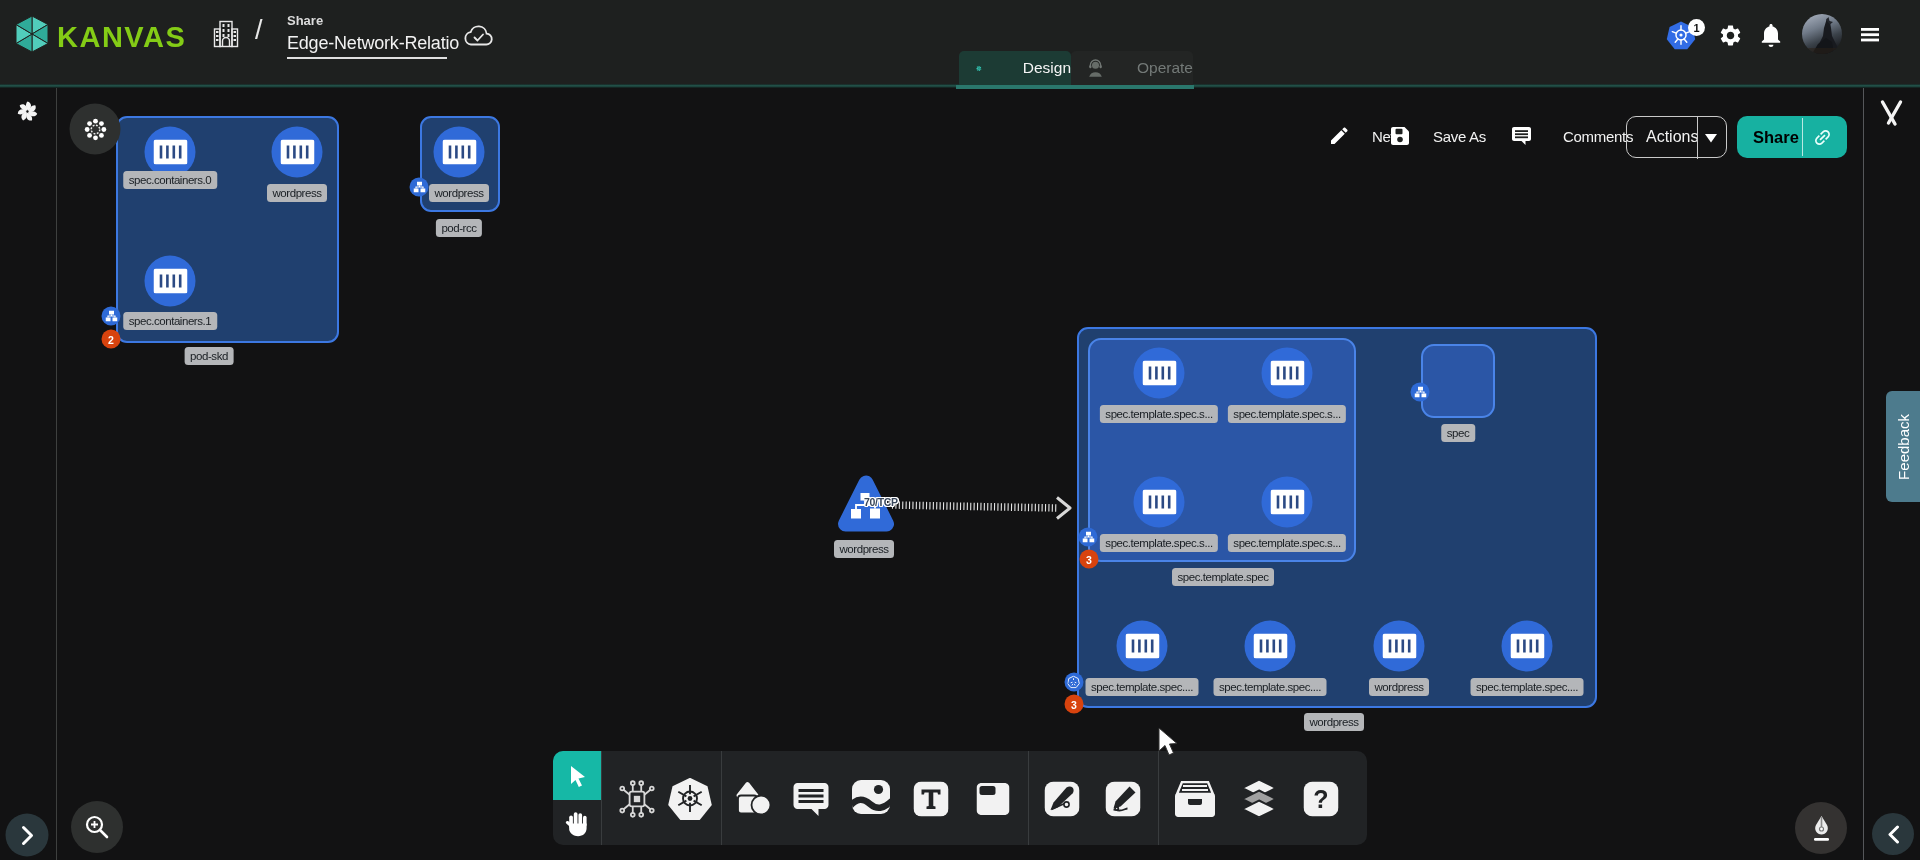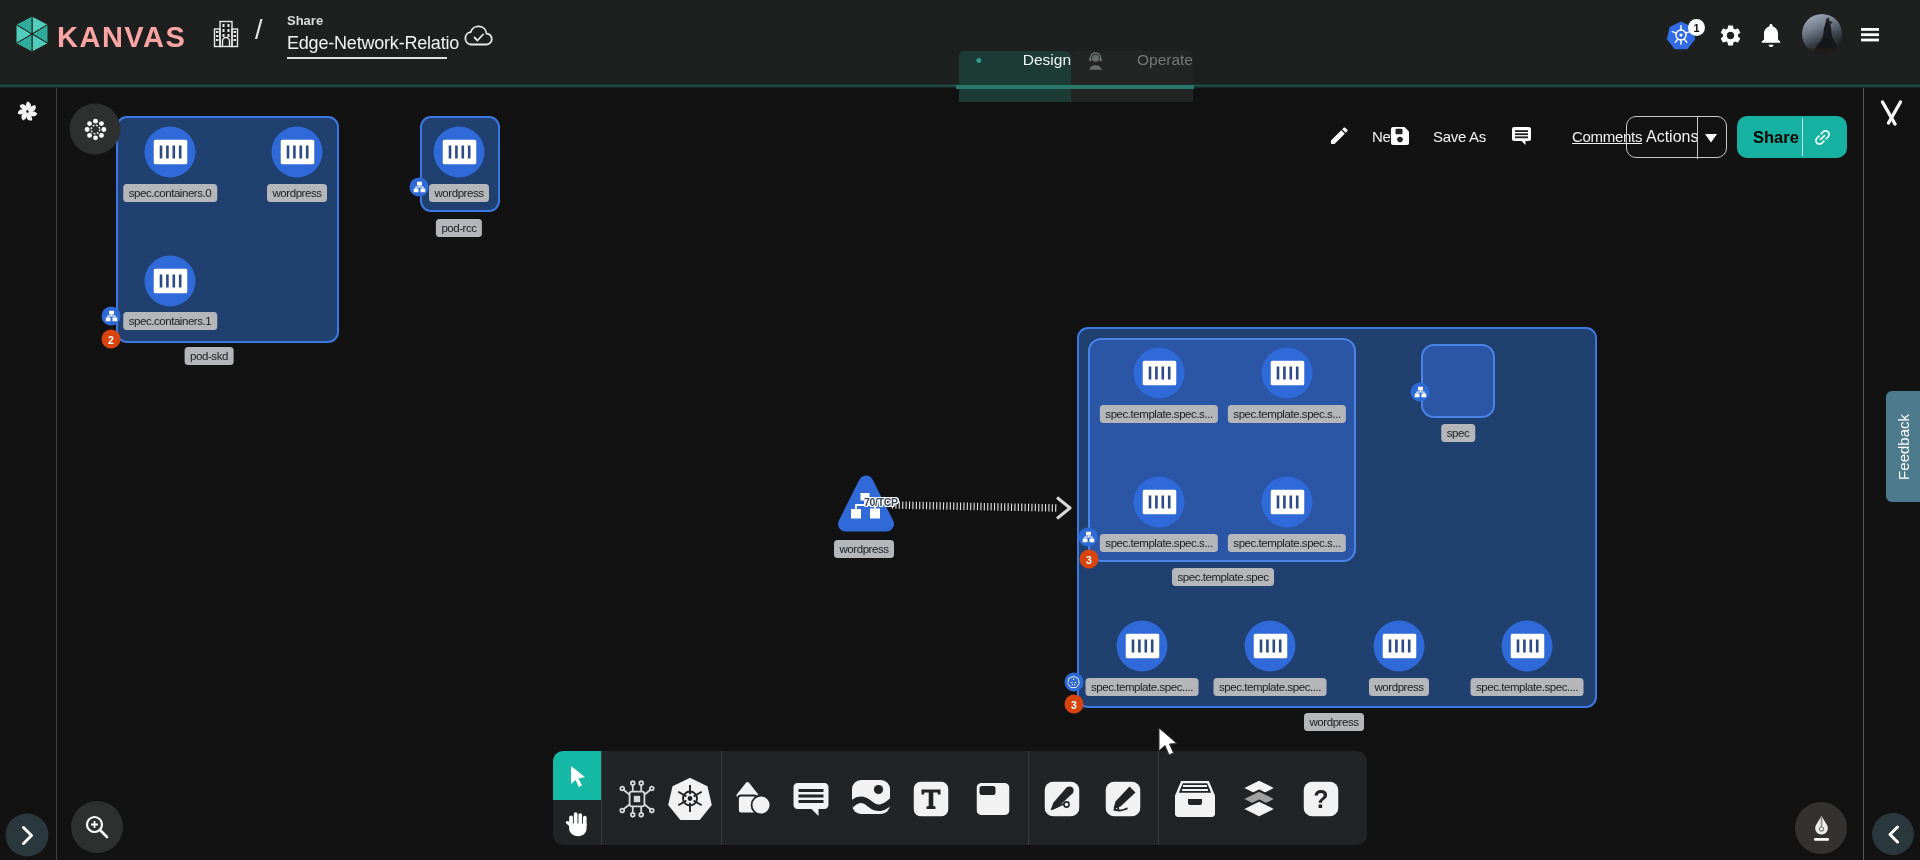--- a/index.html
+++ b/index.html
@@ -2,21 +2,21 @@
 <html><head>
 <meta charset="utf-8">
 <style>
   * { margin:0; padding:0; box-sizing:border-box; }
   html,body { width:1920px; height:860px; overflow:hidden; background:#121213;
     font-family:"Liberation Sans", sans-serif; }
   #app { position:relative; width:1920px; height:860px; }
   #header { position:absolute; left:0; top:0; width:1920px; height:85px; background:#1e201f; }
   #tealline { position:absolute; left:0; top:84px; width:1920px; height:4px; background:linear-gradient(180deg,#16211f 0%,#24584f 45%,#15302b 80%,#121213 100%); z-index:5; }
   .abs { position:absolute; }
-  .tab { position:absolute; top:51px; height:51px; display:flex; align-items:flex-start;
+  .tab { position:absolute; top:51px; height:34px; display:flex; align-items:center;
      border-radius:5px 5px 0 0; font-size:15.5px; z-index:6;gap:32px; }
   #leftdiv { position:absolute; left:56px; top:88px; width:1px; height:772px; background:#3e403f; }
   #rightdiv { position:absolute; left:1863px; top:88px; width:1px; height:772px; background:#55575a; }
   .group { position:absolute; border-radius:11px; }
   .g1 { background:#20406f; border:2.5px solid #3c78e2; }
   .g2 { background:#2b56a6; border:2px solid #4a84e8; border-radius:13px; }
   .node { position:absolute; width:51px; height:51px; border-radius:50%; background:#306ad8;
       display:flex; align-items:center; justify-content:center; transform:translate(-50%,-50%); }
   .chip { position:absolute; transform:translate(-50%,-50%); background:#b4b6b9; color:#181d22;
       font-size:11.5px; letter-spacing:-0.45px; line-height:13px; padding:2.5px 5.5px; border-radius:3.5px; white-space:nowrap; }
@@ -136,21 +136,21 @@
       <svg width="34" height="25">
         <use href="#cont-ico"></use>
       </svg>
     </div>
 <div class="node" style="left:1527px;top:646px;">
       <svg width="34" height="25">
         <use href="#cont-ico"></use>
       </svg>
     </div>
 
-<div class="chip" style="left:170px;top:193px;">spec.containers.0</div>
+<div class="chip" style="left:170px;top:180px;">spec.containers.0</div>
 <div class="chip" style="left:297px;top:193px;">wordpress</div>
 <div class="chip" style="left:170px;top:321px;">spec.containers.1</div>
 <div class="chip" style="left:459px;top:193px;">wordpress</div>
 <div class="chip" style="left:209px;top:356px;">pod-skd</div>
 <div class="chip" style="left:459px;top:228px;">pod-rcc</div>
 <div class="chip" style="left:1159px;top:414px;">spec.template.spec.s...</div>
 <div class="chip" style="left:1287px;top:414px;">spec.template.spec.s...</div>
 <div class="chip" style="left:1159px;top:543px;">spec.template.spec.s...</div>
 <div class="chip" style="left:1287px;top:543px;">spec.template.spec.s...</div>
 <div class="chip" style="left:1223px;top:577px;">spec.template.spec</div>
@@ -197,21 +197,21 @@
   <svg class="abs" style="left:15px;top:15px;" width="34" height="38" viewBox="0 0 34 38">
     <g stroke="#20211f" stroke-width="1">
       <path d="M17 1 L33 9.5 L17 19 Z" fill="#51cdbb"></path>
       <path d="M33 9.5 L33 28.5 L17 19 Z" fill="#2fab99"></path>
       <path d="M33 28.5 L17 37 L17 19 Z" fill="#51cdbb"></path>
       <path d="M17 37 L1 28.5 L17 19 Z" fill="#2fab99"></path>
       <path d="M1 28.5 L1 9.5 L17 19 Z" fill="#51cdbb"></path>
       <path d="M1 9.5 L17 1 L17 19 Z" fill="#2fab99"></path>
     </g>
   </svg>
-  <div class="abs" style="left:57px;top:21px;font-size:29px;font-weight:bold;color:#fca5a5;letter-spacing:1.5px;">KANVAS</div>
+  <div class="abs" style="left:57px;top:21px;font-size:29px;font-weight:bold;color:#84cc16;letter-spacing:1.5px;">KANVAS</div>
 
   <svg class="abs" style="left:213px;top:20px;" width="26" height="28" viewBox="0 0 26 28">
     <g fill="none" stroke="#e8e8e8" stroke-width="1.4">
       <rect x="7" y="1.5" width="12" height="25"></rect>
       <rect x="1.5" y="9" width="5.5" height="17.5"></rect>
       <rect x="19" y="9" width="5.5" height="17.5"></rect>
       <path d="M9.5 27 L9.5 21 A3.5 3.5 0 0 1 16.5 21 L16.5 27"></path>
     </g>
     <g fill="#e8e8e8">
       <rect x="9.5" y="4" width="2" height="3"></rect>
@@ -357,21 +357,21 @@
 </div>
 <div class="toprow" style="left:1511px;">
   <svg width="21" height="20" viewBox="0 0 21 20">
         <path fill="#fff" d="M3 1 L18 1 C19.1 1 20 1.9 20 3 L20 13 C20 14.1 19.1 15 18 15 L14.5 15 L14.5 19 L10.5 15 L3 15 C1.9 15 1 14.1 1 13 L1 3 C1 1.9 1.9 1 3 1Z"></path>
         <g fill="#1e201f">
           <rect x="4" y="4.2" width="13" height="1.8"></rect>
           <rect x="4" y="7.3" width="13" height="1.8"></rect>
           <rect x="4" y="10.4" width="13" height="1.8"></rect>
         </g>
       </svg>
-  <span style="margin-left:28px;text-decoration:underline;">Comments</span>
+  <span style="margin-left:19px;">Comments</span>
 </div>
 <div class="abs" style="left:1626px;top:116px;width:101px;height:42px;border:1px solid #c9c9c9;border-radius:10px;
    display:flex;align-items:center;color:#f2f2f2;">
   <span style="margin-left:19px;font-size:16px;">Actions</span>
   <div style="position:absolute;left:70px;top:0;width:1px;height:42px;background:#c9c9c9;"></div>
   <svg class="abs" style="left:78px;top:17px;" width="12" height="9" viewBox="0 0 12 9">
         <path d="M0 0 L12 0 L6 8.5Z" fill="#fff"></path>
       </svg>
 </div>
 <div class="abs" style="left:1737px;top:116px;width:110px;height:42px;background:#17b1a1;border-radius:10px;

